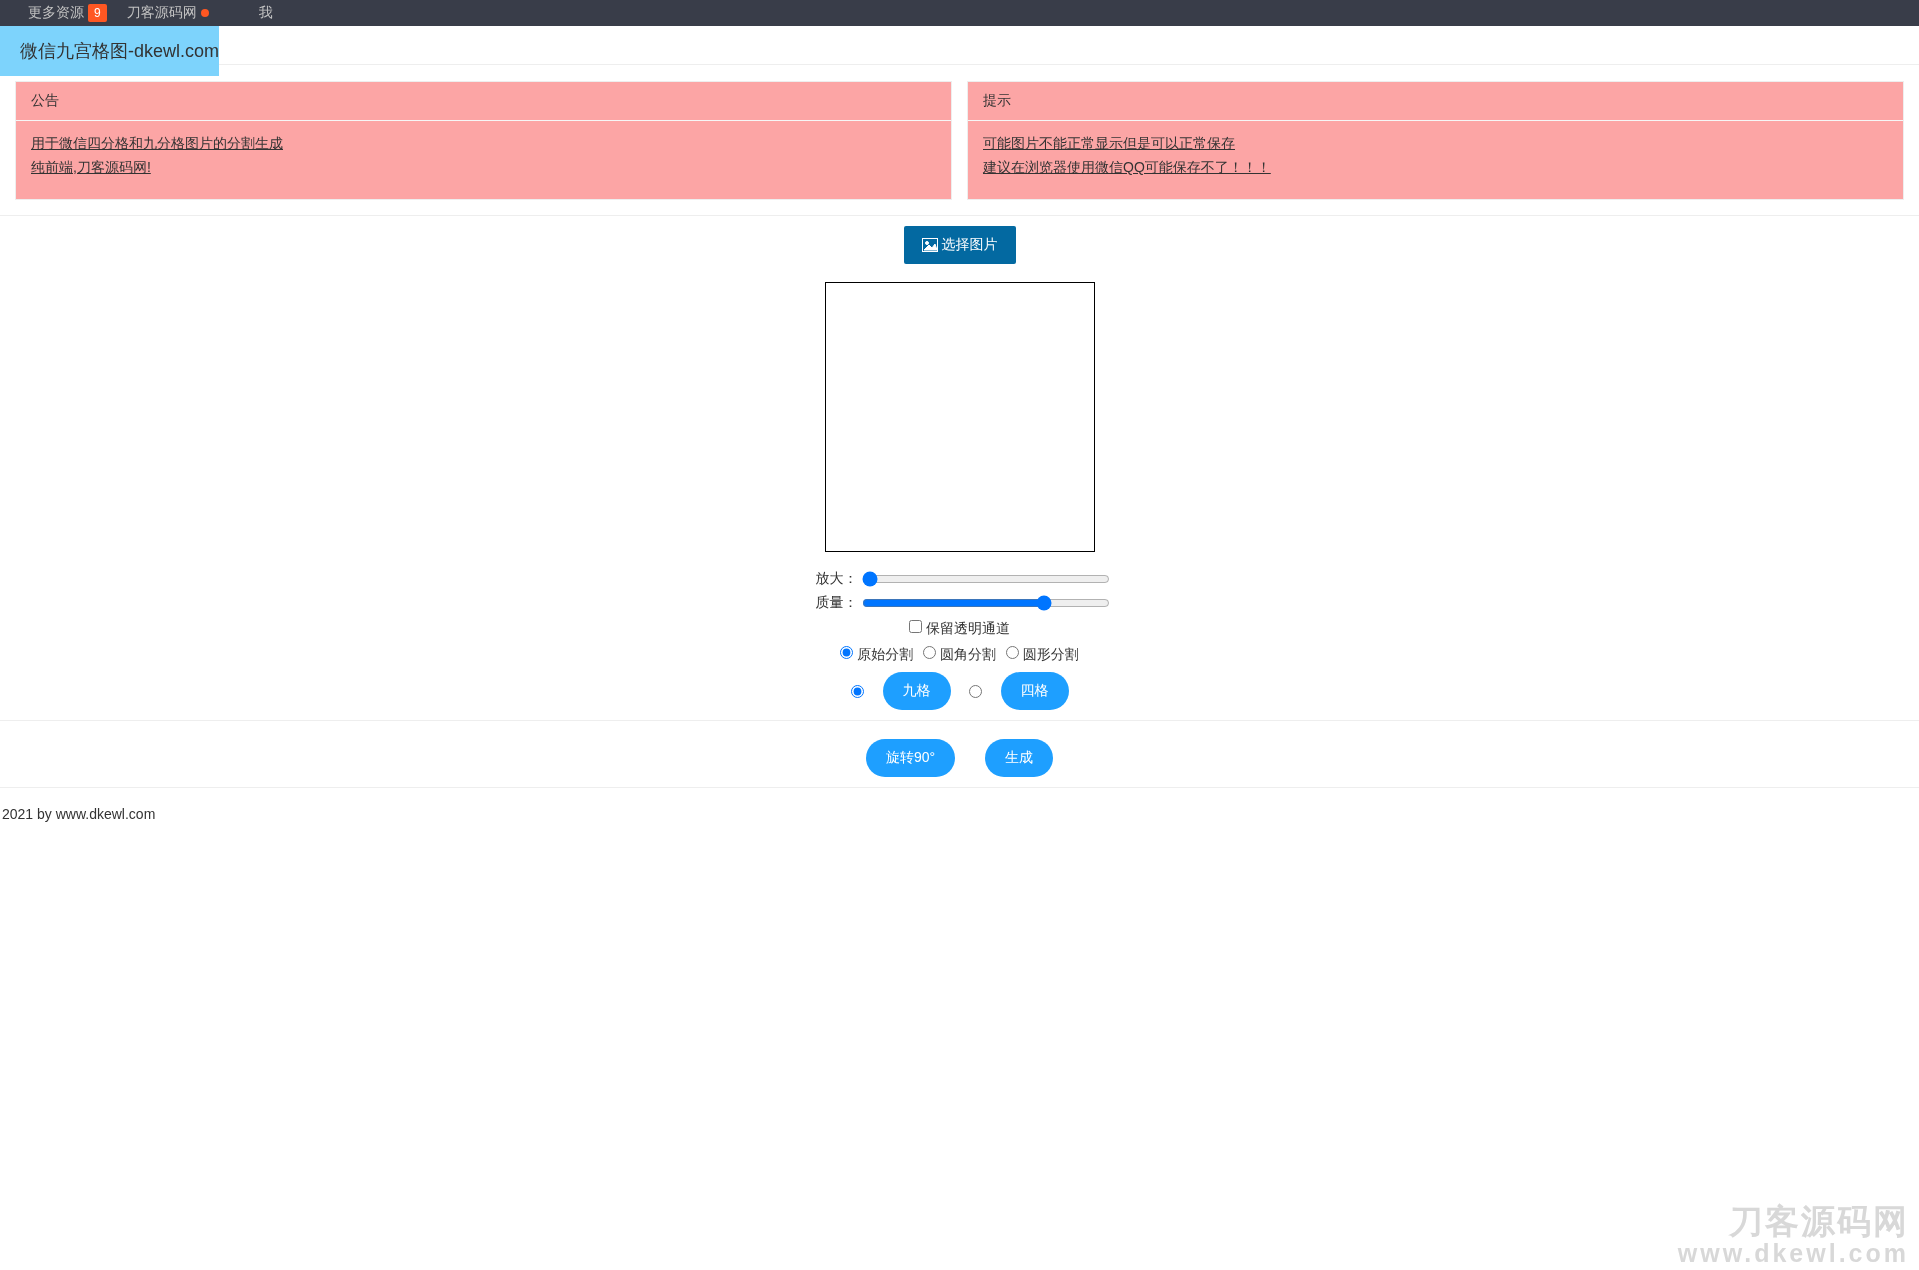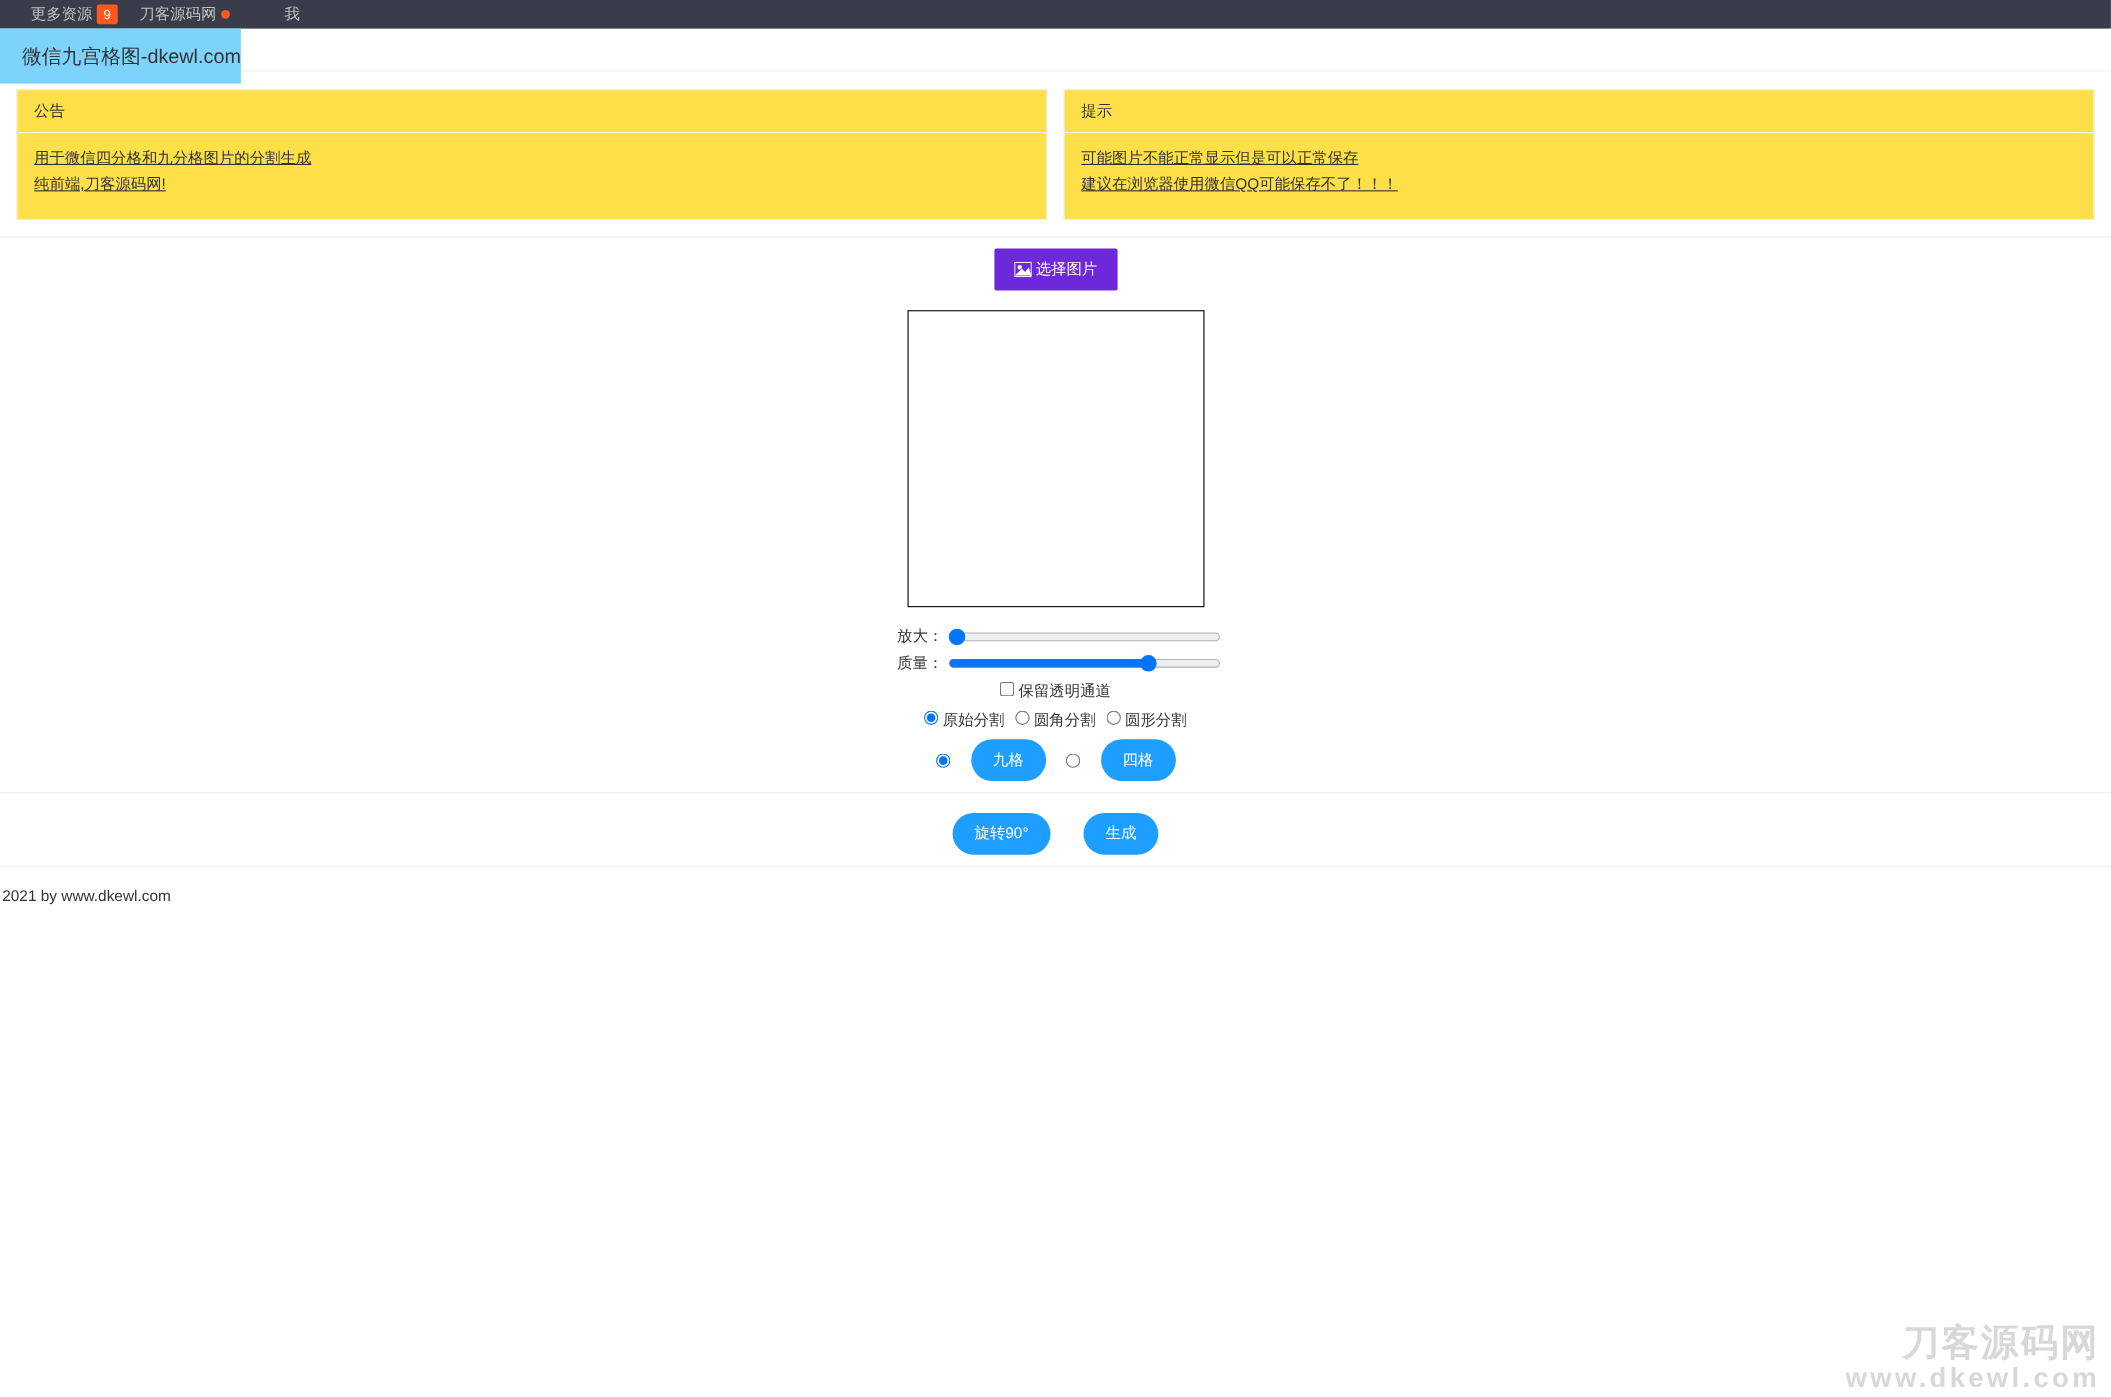--- a/index.html
+++ b/index.html
@@ -63,21 +63,21 @@
 
 .row {
   display: flex;
   gap: 15px;
   padding: 0 15px;
   margin-bottom: 15px;
 }
 .card {
   flex: 1;
   border: 1px solid #eee;
-  background: #fde047;
+  background: #fca5a5;
 }
 .card-header {
   padding: 10px 15px;
   border-bottom: 1px solid #f6f6f6;
   color: #333;
   font-size: 14px;
 }
 .card-body {
   padding: 10px 15px 20px;
   line-height: 24px;
@@ -93,21 +93,21 @@
   justify-content: center;
   height: 38px;
   padding: 0 18px;
   color: #fff;
   border: none;
   cursor: pointer;
   font-size: 14px;
   border-radius: 2px;
   gap: 4px;
 }
-.btn-teal { background: #6d28d9; }
+.btn-teal { background: #0369a1; }
 .btn-blue { background: #1E9FFF; border-radius: 100px; padding: 0 20px; }
 
 .center { text-align: center; }
 
 .canvas-box {
   width: 270px;
   height: 270px;
   border: 1px solid #000;
   margin: 18px auto;
   background: #fff;

